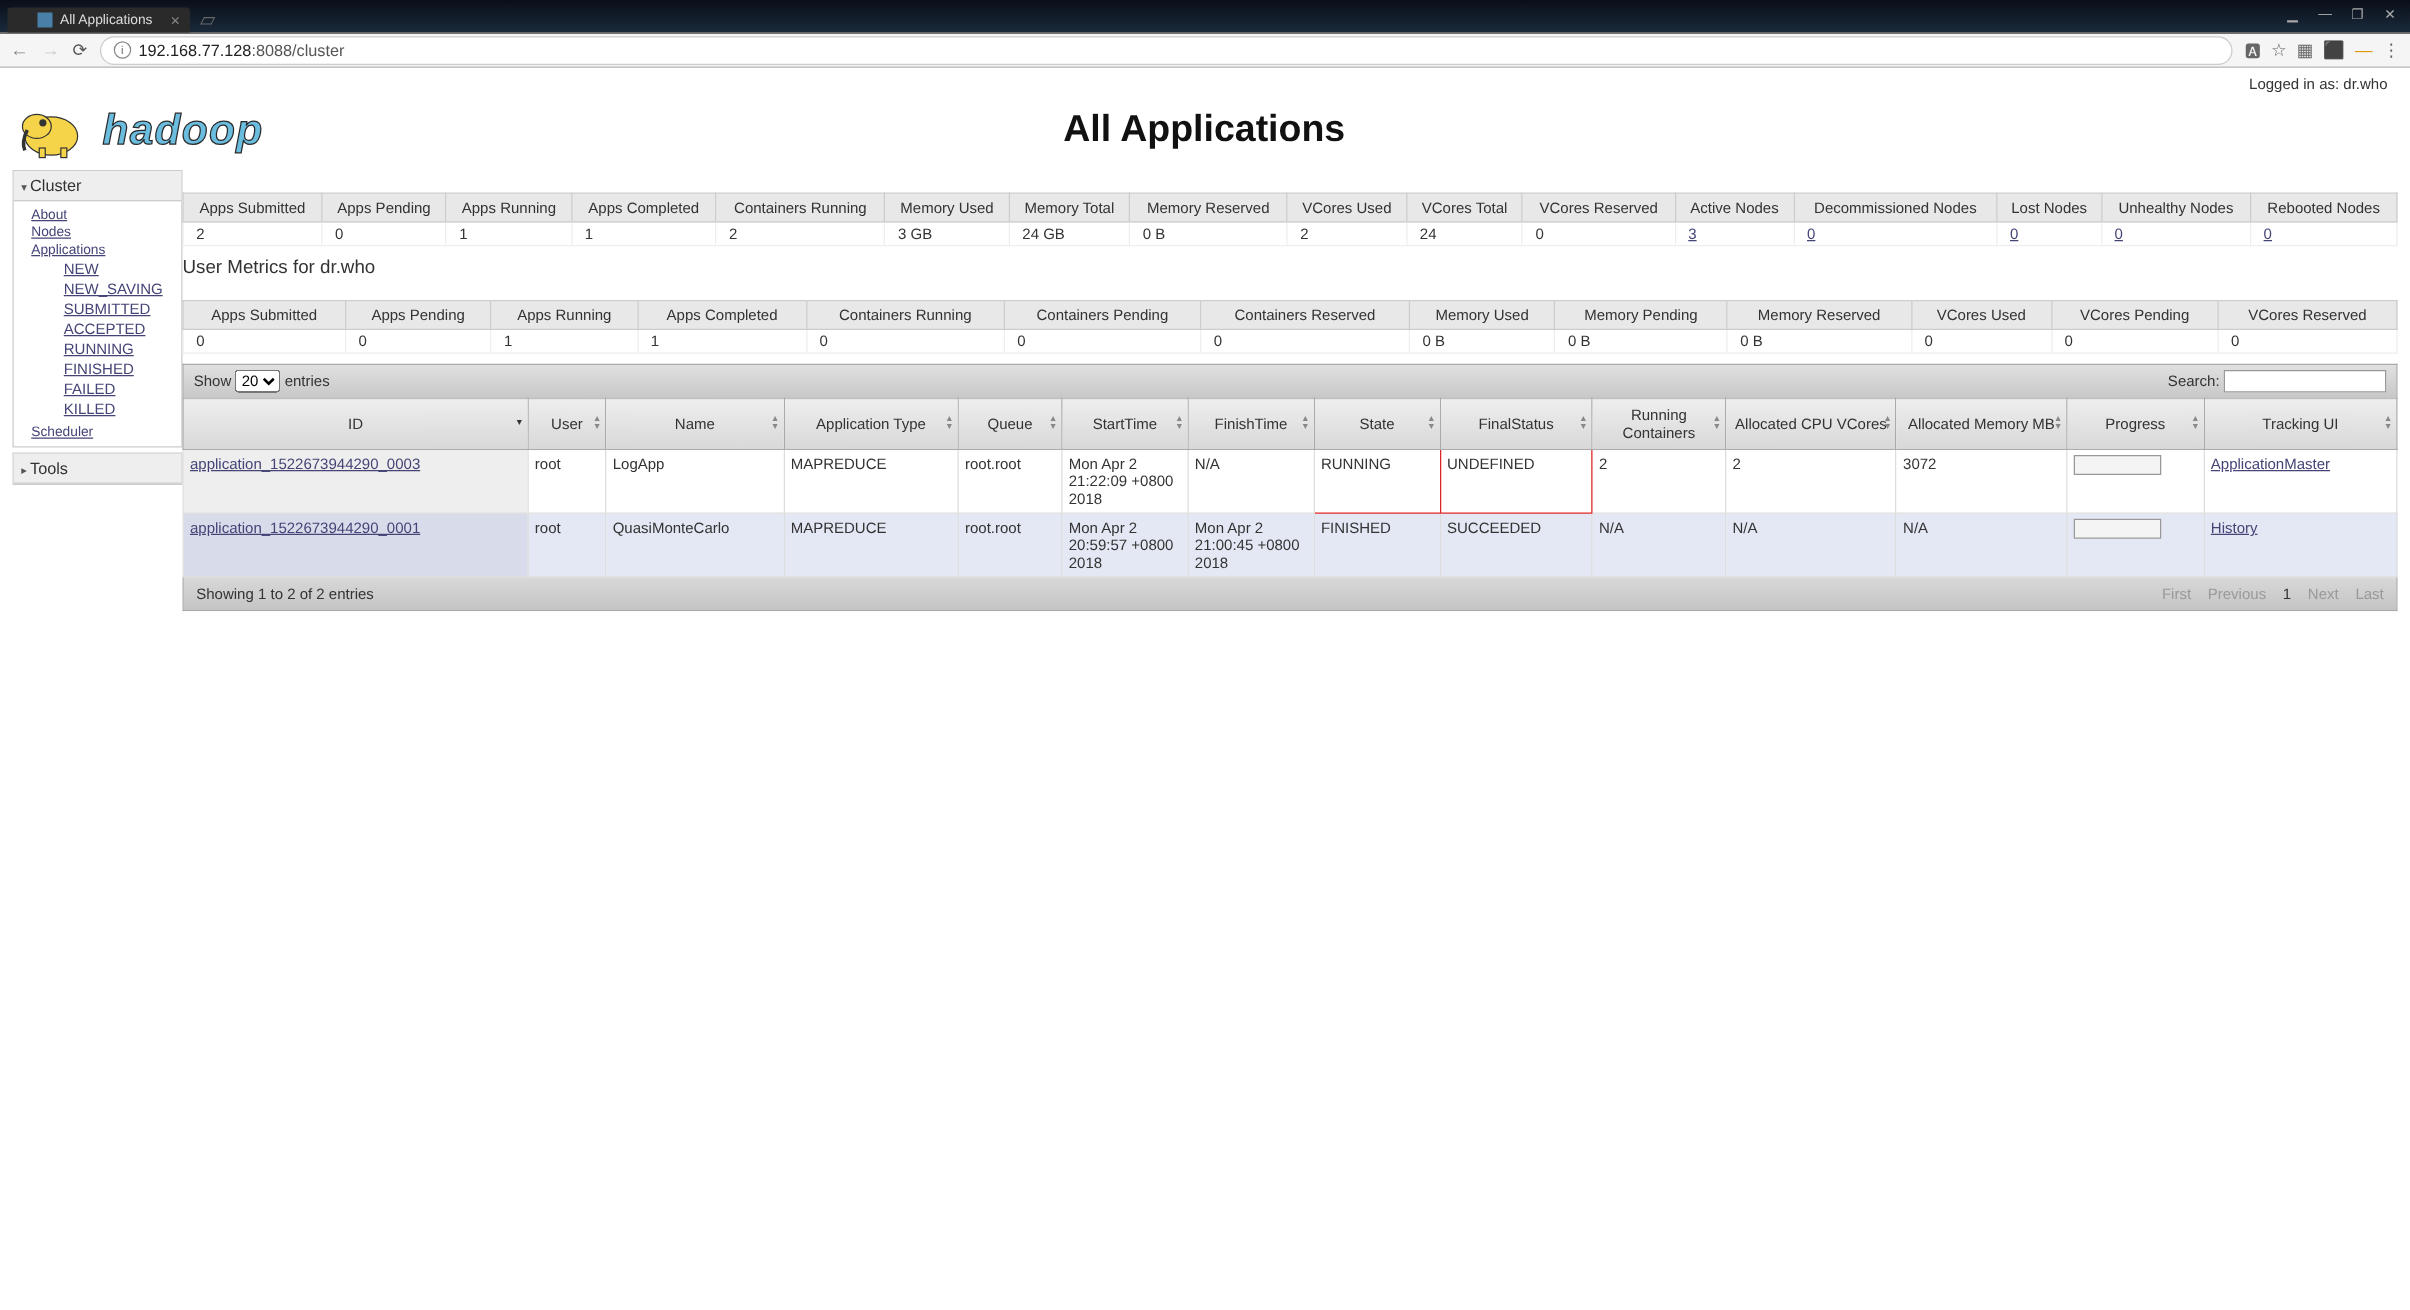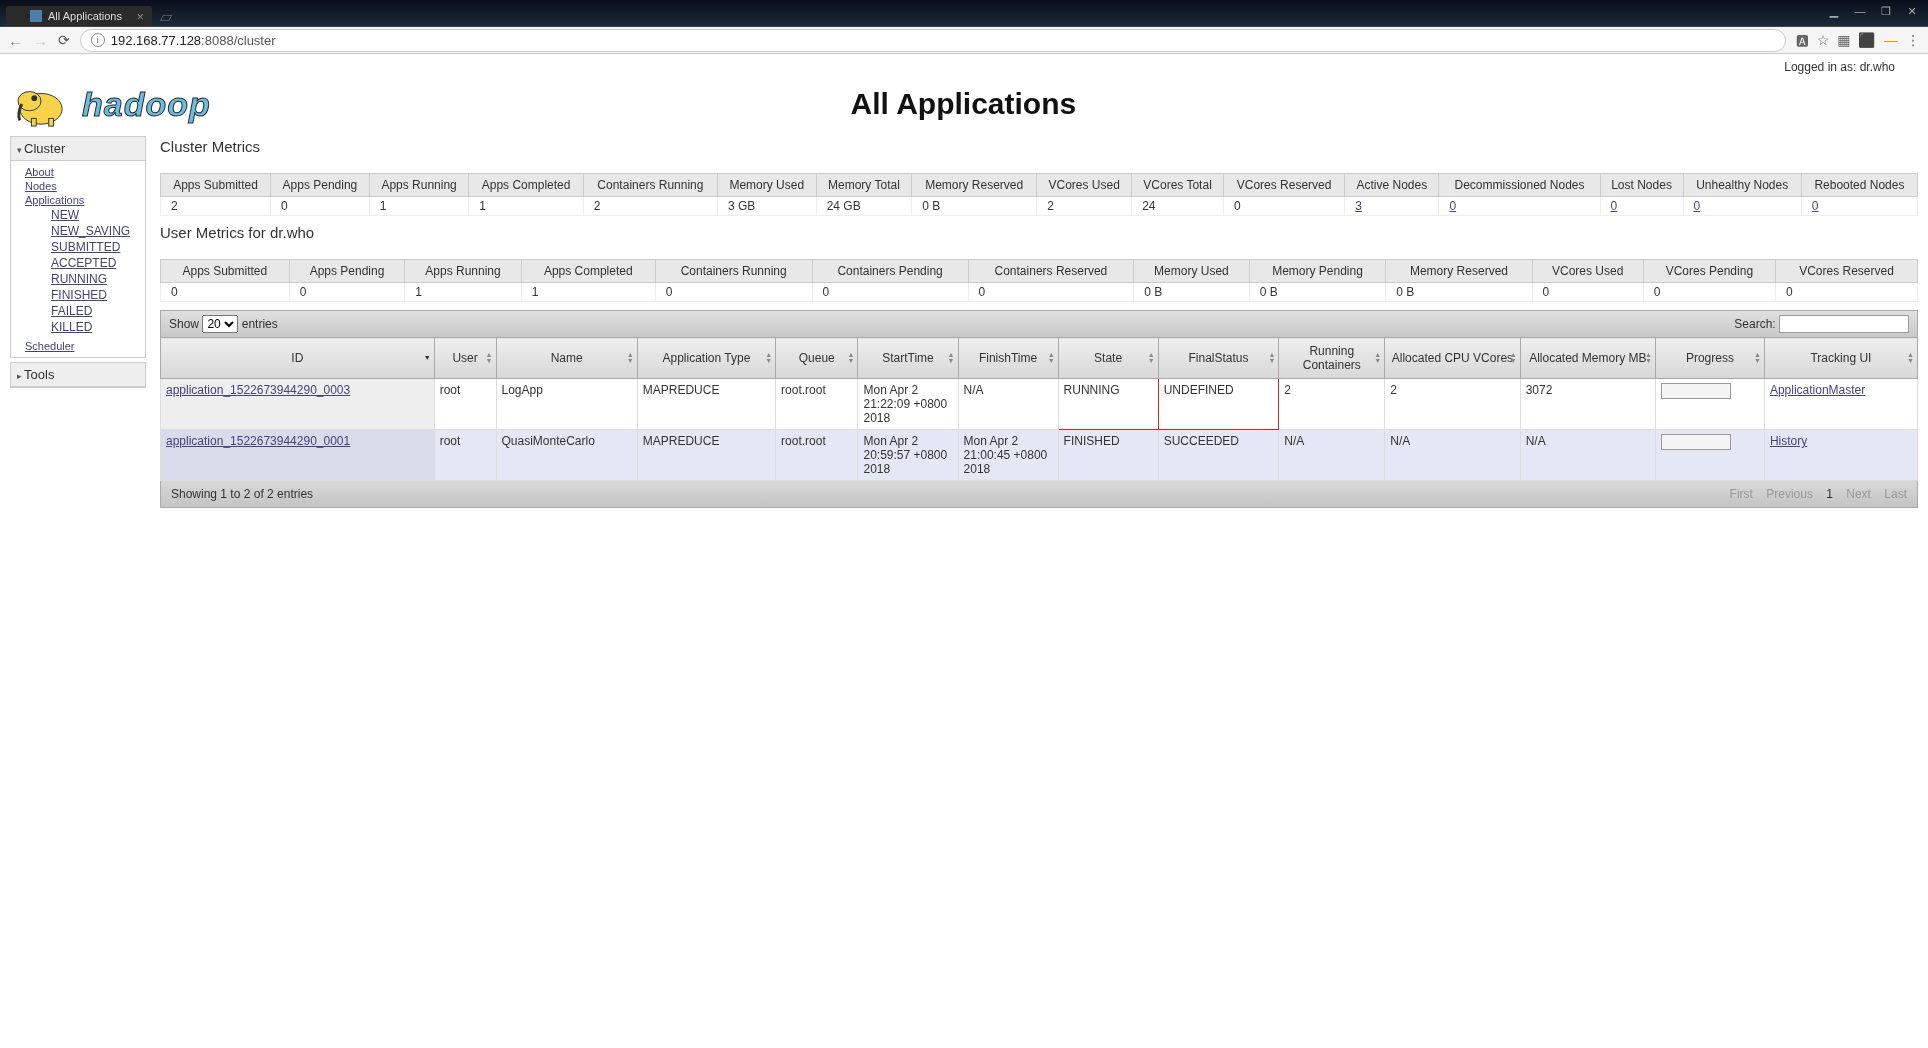--- a/index.html
+++ b/index.html
@@ -18,28 +18,28 @@
 .nav-btn { color: #888; font-size: 15px; }
 .reload-btn { color: #555; font-size: 14px; }
 .addr-bar { flex: 1; background: #fff; border: 1px solid #ccc; border-radius: 12px; padding: 3px 10px; display: flex; align-items: center; gap: 6px; font-size: 13px; }
 .info-icon { width: 14px; height: 14px; border: 1px solid #888; border-radius: 50%; display: flex; align-items: center; justify-content: center; font-size: 9px; color: #666; }
 .addr-text { color: #555; text-align: center; }
 .addr-text .host { color: #222; }
 .toolbar-icons { display: flex; gap: 8px; align-items: center; }
 .toolbar-icons span { color: #666; font-size: 14px; }
 
 .page { display: flex; flex-direction: column; padding: 0; }
-.login-bar { text-align: right; padding: 6px 33px; font-size: 12px; color: #333; }
+.login-bar { text-align: right; padding: 6px 18px; font-size: 12px; color: #333; }
 .header-row { display: flex; align-items: center; padding: 0 12px 8px; }
 .logo { display: flex; align-items: center; gap: 12px; }
 .elephant { width: 58px; height: 48px; }
 .logo-text { font-family: Arial Black, sans-serif; font-size: 34px; font-weight: 900; font-style: italic; letter-spacing: 1px; color: #6bbde0; -webkit-text-stroke: 1px #2a2a2a; }
 .page-title { flex: 1; text-align: center; font-size: 30px; font-weight: bold; color: #111; padding-right: 200px; }
 
-.main { display: flex; padding: 0 10px; gap: 14px; }
+.main { display: flex; padding: 0 10px; }
 .sidebar { width: 136px; flex-shrink: 0; }
 .side-group { border: 1px solid #ccc; margin-bottom: 4px; }
 .side-hdr { background: #eee; padding: 4px 6px; font-size: 13px; color: #333; border-bottom: 1px solid #ccc; }
 .side-hdr::before { content: "▾ "; font-size: 9px; vertical-align: middle; color: #555; }
 .side-hdr.collapsed::before { content: "▸ "; }
 .side-body { padding: 4px 0; }
 .side-link { display: block; padding: 1px 14px; color: #447; text-decoration: underline; font-size: 11px; }
 .side-sub { padding: 1px 14px 1px 40px; color: #447; text-decoration: underline; font-size: 12px; display: block; }
 
 .content { flex: 1; min-width: 0; }
@@ -157,21 +157,20 @@
           <a class="side-sub">KILLED</a>
           <a class="side-link" style="margin-top:4px">Scheduler</a>
         </div>
       </div>
       <div class="side-group">
         <div class="side-hdr collapsed">Tools</div>
       </div>
     </div>
 
     <div class="content">
-      <div class="section-title">Cluster Metrics</div>
       <table class="metrics-tbl">
         <thead>
             <tr>
           <th>Apps Submitted</th>
           <th>Apps Pending</th>
           <th>Apps Running</th>
           <th>Apps Completed</th>
           <th>Containers Running</th>
           <th>Memory Used</th>
           <th>Memory Total</th>

